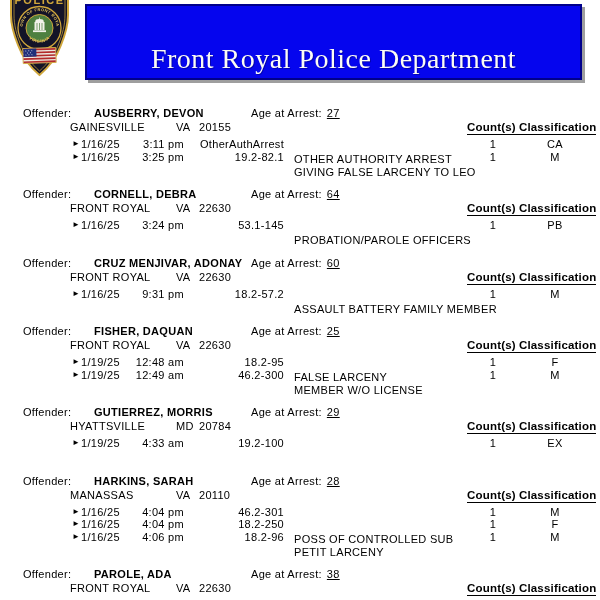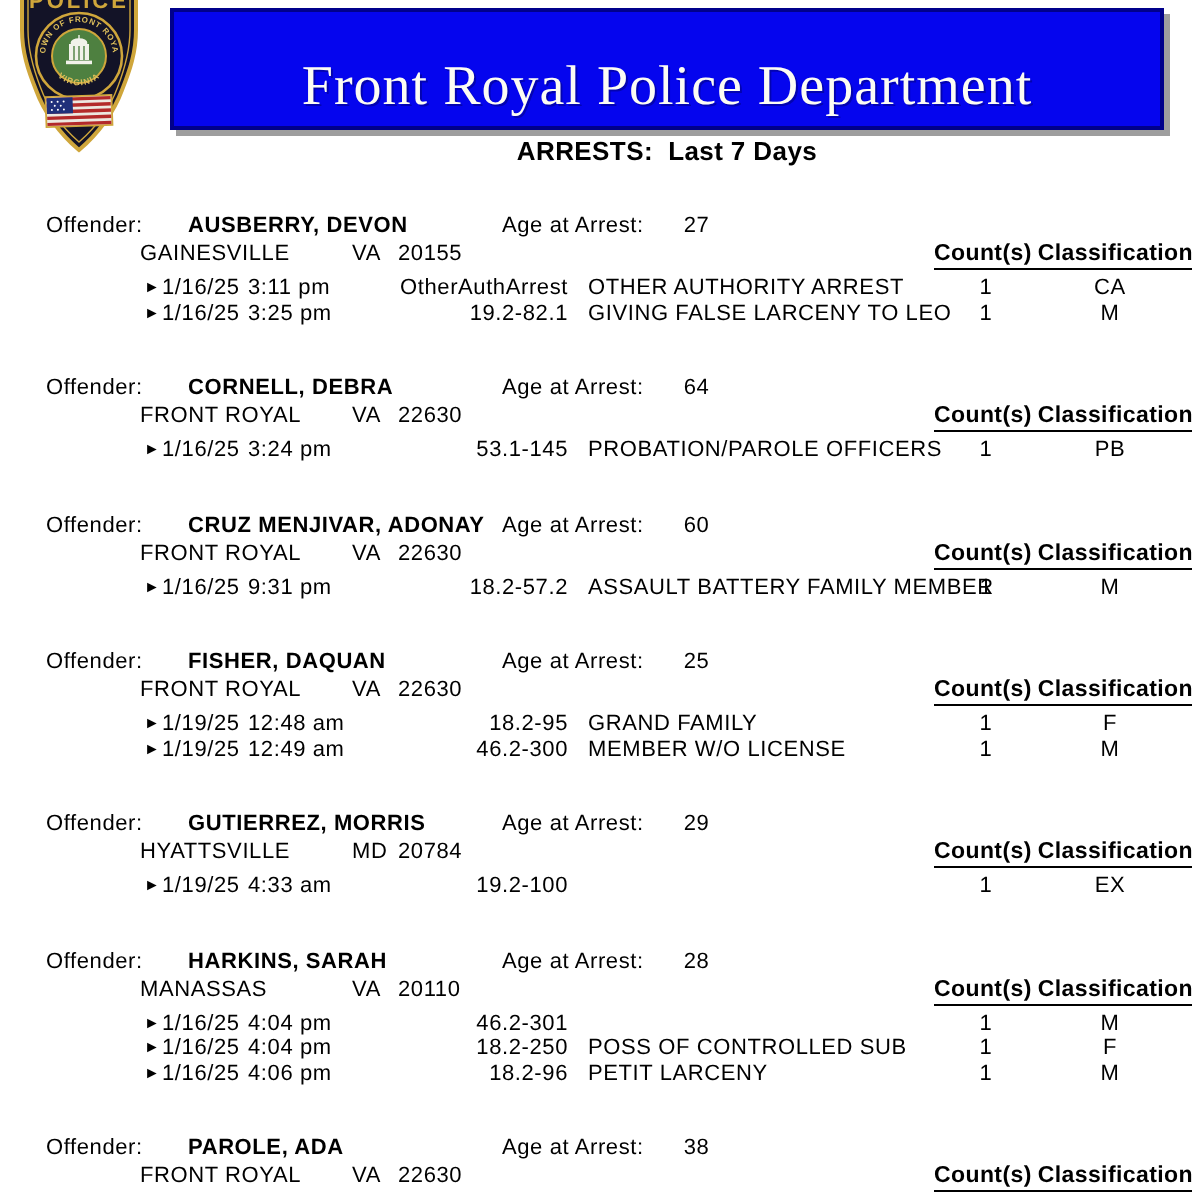--- a/index.html
+++ b/index.html
@@ -25,21 +25,21 @@
     top: -9px;
     width: 63px;
     height: 88px;
     z-index: 3;
   }
   .banner {
     position: absolute;
     left: 85px;
     top: 4px;
     width: 497px;
-    height: 61px;
+    height: 76px;
     background: #0505ee;
     border: 2px solid #00008b;
     box-sizing: border-box;
     box-shadow: 3px 3px 0 #9e9e9e;
     display: flex;
     align-items: flex-end;
     justify-content: center;
     z-index: 1;
   }
   .banner-title {
@@ -78,21 +78,21 @@
   }
   .row1, .row2 {
     position: relative;
     height: 13px;
     line-height: 13px;
   }
   .row2 { margin-top: 1px; }
   .off-lbl   { position: absolute; left: 11px; }
   .name      { position: absolute; left: 58px; font-weight: bold; white-space: nowrap; margin-left: 24px; }
   .age       { position: absolute; left: 239px; white-space: nowrap; }
-  .age-val   { margin-left: 20px; }
+  .age-val   { margin-left: 5px; text-decoration: underline; }
   .city      { position: absolute; left: 58px; }
   .state     { position: absolute; left: 164px; }
   .zip       { position: absolute; left: 187px; }
   .col-headers {
     position: absolute;
     left: 455px;
     top: 0;
     font-weight: bold;
     font-size: 11.5px;
     letter-spacing: 0.2px;
@@ -102,23 +102,23 @@
   .class-h { margin-left: 3px; }
 
   .charges { margin-top: 4px; }
   .charge-row {
     position: relative;
     height: 12.5px;
     line-height: 12.5px;
   }
   .arrow { position: absolute; left: 60px; top: 0; font-size: 8px; }
   .cdate { position: absolute; left: 69px; }
-  .ctime { position: absolute; left: 112px; width: 60px;  }
+  .ctime { position: absolute; left: 112px; width: 60px;  text-align: right; }
   .ccode { position: absolute; left: 172px; width: 100px; text-align: right; }
-  .cdesc { position: absolute; left: 282px; white-space: nowrap; }
+  .cdesc { position: absolute; left: 282px; white-space: nowrap; margin-top: 15px; }
   .ccount{ position: absolute; left: 455px; width: 52px;  text-align: center; }
   .cclass{ position: absolute; left: 507px; width: 72px;  text-align: center; }
 </style>
 </head>
 <body>
 
 <div class="badge">
   <svg width="63" height="88" viewBox="0 0 63 88" xmlns="http://www.w3.org/2000/svg">
     <defs>
       <path id="arcTop" d="M14.5,37 A17,17 0 0 1 48.5,37" fill="none"></path>
@@ -280,21 +280,21 @@
       <span class="col-headers">
         <span>Count(s)</span><span class="class-h">Classification</span>
       </span>
     </div>
     <div class="charges">
   <div class="charge-row">
     <span class="arrow">►</span>
     <span class="cdate">1/19/25</span>
     <span class="ctime">12:48 am</span>
     <span class="ccode">18.2-95</span>
-    <span class="cdesc">GRAND FAMILY</span>
+    <span class="cdesc">FALSE LARCENY</span>
     <span class="ccount">1</span>
     <span class="cclass">F</span>
   </div>
 
   <div class="charge-row">
     <span class="arrow">►</span>
     <span class="cdate">1/19/25</span>
     <span class="ctime">12:49 am</span>
     <span class="ccode">46.2-300</span>
     <span class="cdesc">MEMBER W/O LICENSE</span>

